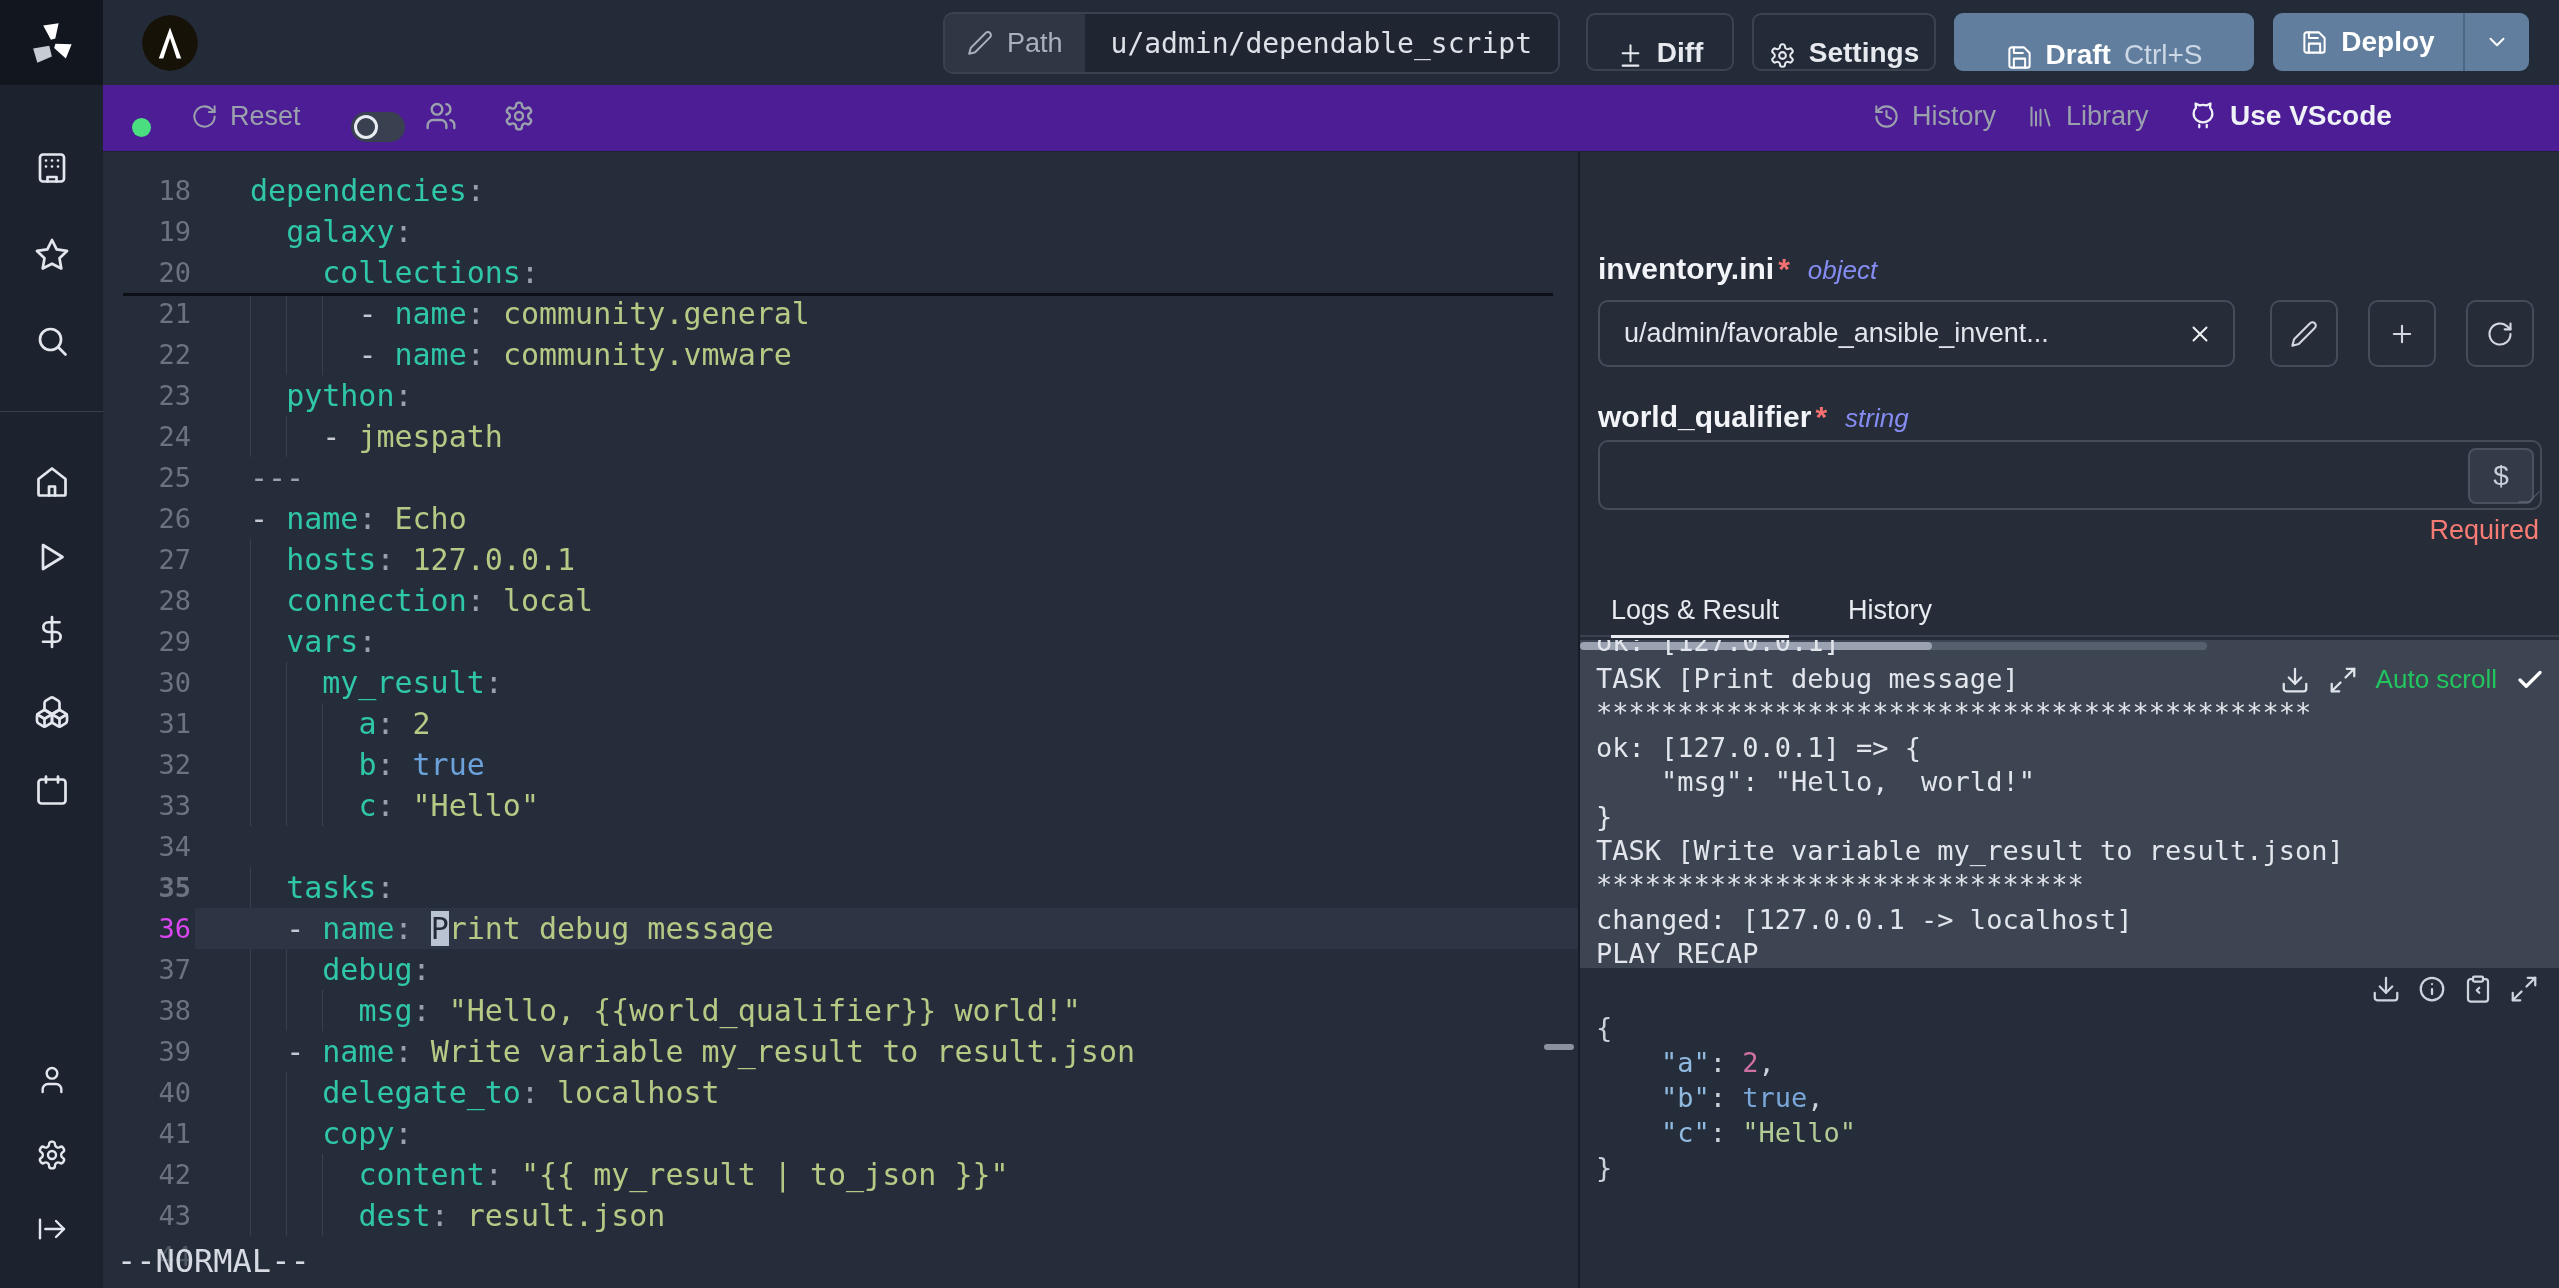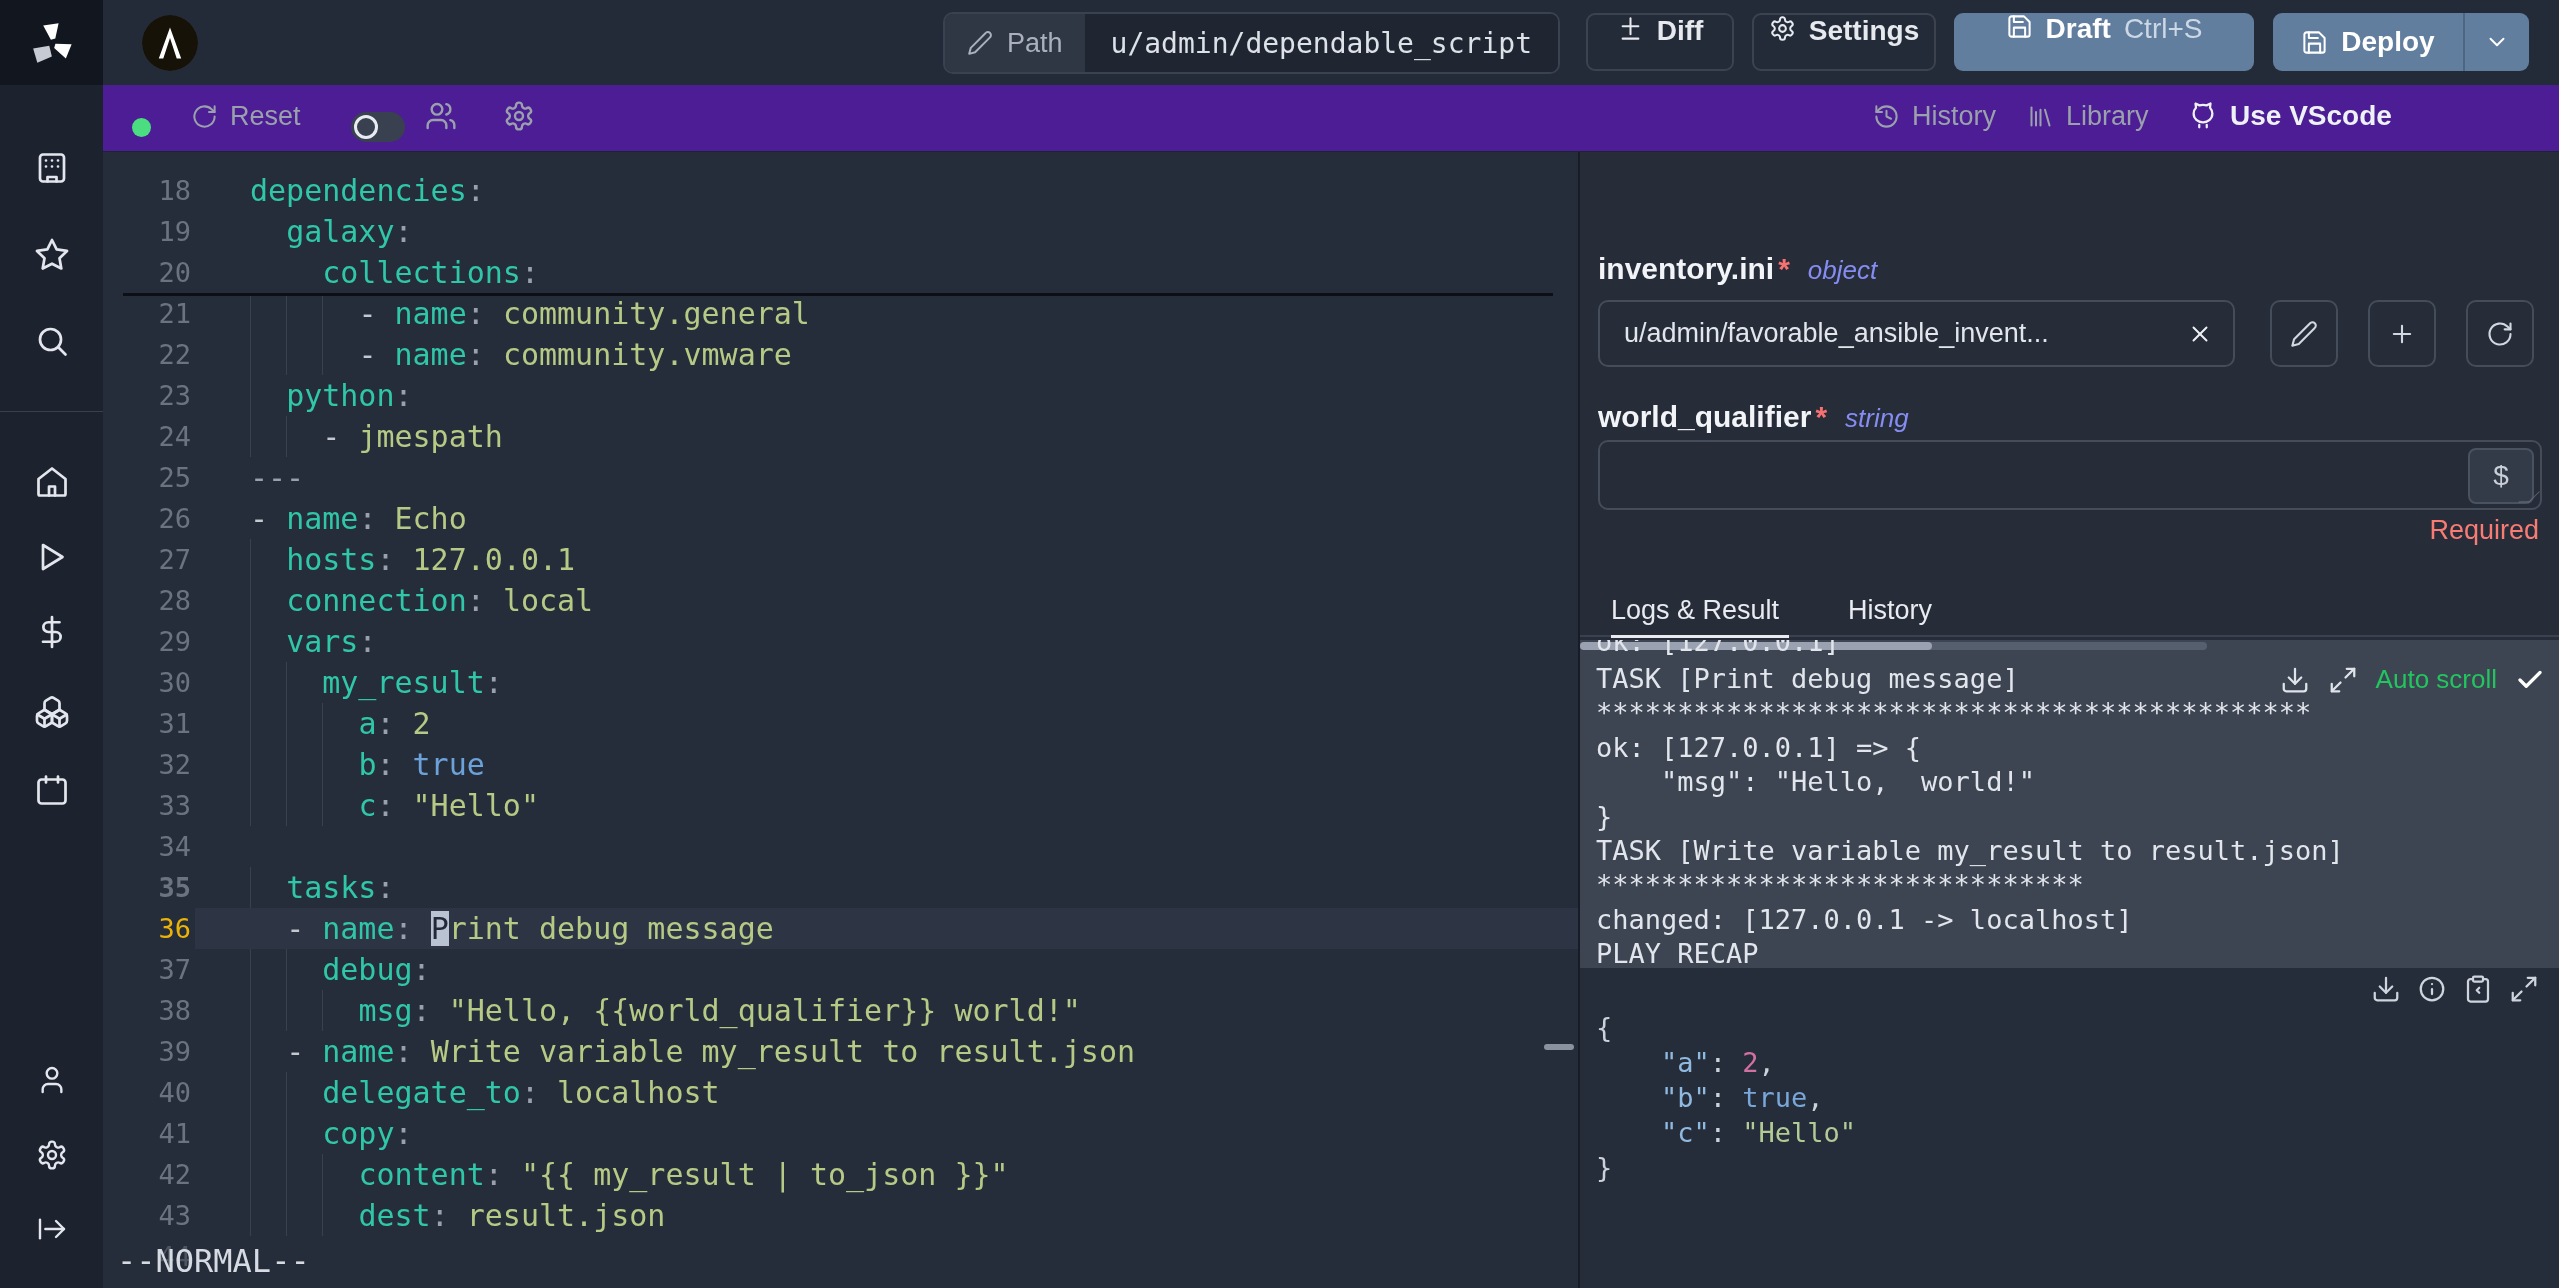--- a/index.html
+++ b/index.html
@@ -19,21 +19,21 @@
   
   .topbar { position:absolute; left:103px; top:0; width:2456px; height:85px; background:#242b38; }
   .avatar { position:absolute; left:39px; top:15px; width:56px; height:56px; border-radius:50%; overflow:hidden; }
   .title-field { position:absolute; left:116px; top:14px; width:660px; height:57px; background:#2a3140; border-radius:9px; display:flex; align-items:center; padding:0 22px; }
   .title-field .t { font-size:30px; font-weight:700; color:#c7cdd8; flex:1; white-space:nowrap; overflow:hidden; }
   .title-field .pencil { width:28px; height:28px; color:#8d94a0; }
   .path-chip { position:absolute; left:840px; top:12px; height:62px; display:flex; border:2px solid #3a4150; border-radius:10px; overflow:hidden; }
   .path-chip .seg1 { background:#303744; display:flex; align-items:center; gap:14px; padding:0 22px; color:#aab0bc; font-size:27px; }
   .path-chip .seg1 .icn { width:26px; height:26px; color:#aab0bc; }
   .path-chip .seg2 { background:#1f2531; display:flex; align-items:center; padding:0 26px; font-size:28px; color:#dde1e8; }
-  .tb-btn { position:absolute; top:13px; height:58px; border:2px solid #3c434f; border-radius:9px; display:flex; align-items:flex-start; justify-content:center; gap:13px; font-size:28px; font-weight:600; color:#e6e9ee; background:transparent; cursor:pointer; }
+  .tb-btn { position:absolute; top:13px; height:58px; border:2px solid #3c434f; border-radius:9px; display:flex; align-items:flex-end; justify-content:center; gap:13px; font-size:28px; font-weight:600; color:#e6e9ee; background:transparent; cursor:pointer; }
   .tb-btn .icn { width:27px; height:27px; color:#e6e9ee; }
   .tb-btn.filled { background:#627e9e; border:none; color:#ffffff; }
   .tb-btn.filled .icn { color:#ffffff; }
   .shortcut { font-weight:400; color:#aeb6c2; }
   .tb-btn.filled .shortcut { color:#cdd8e6; }
   .deploy-split { position:absolute; top:13px; left:2170px; height:58px; display:flex; border-radius:9px; overflow:hidden; }
   .deploy-main { width:190px; background:#627e9e; display:flex; align-items:center; justify-content:center; gap:13px; font-size:28px; font-weight:600; color:#fff; cursor:pointer; }
   .deploy-main .icn { width:27px; height:27px; color:#fff; }
   .deploy-chev { width:66px; background:#627e9e; border-left:2px solid #4c6684; display:flex; align-items:center; justify-content:center; cursor:pointer; }
   .deploy-chev .icn { width:26px; height:26px; color:#fff; }
@@ -44,21 +44,21 @@
   .tool-item { position:absolute; display:flex; align-items:center; gap:12px; color:#9aa1ad; font-size:27px; cursor:pointer; }
   .tool-item .icn { width:27px; height:27px; }
   .toggle { position:absolute; left:248px; top:27px; width:54px; height:30px; border-radius:15px; background:#394150; cursor:pointer; }
   .toggle .knob { position:absolute; left:3px; top:3px; width:24px; height:24px; border-radius:50%; border:3px solid #e8ecf2; }
   .vscode-item { color:#eef1f5; font-weight:700; font-size:28px; }
   .vscode-item .icn { width:30px; height:30px; color:#eef1f5; }
 
   
   .editor { position:absolute; left:103px; top:152px; width:1475px; height:1136px; background:#262d3a; overflow:hidden; }
   .lnum { position:absolute; left:0; width:88px; text-align:right; font-family:"DejaVu Sans Mono",monospace; font-size:27px; line-height:41px; height:41px; color:#6c7380; }
-  .lnum.active { color:#eab308; }
+  .lnum.active { color:#d946ef; }
   .lnum.faint { color:#4d5560; }
   .cline { position:absolute; left:147px; right:0; height:41px; line-height:41px; font-family:"DejaVu Sans Mono",monospace; font-size:30px; white-space:pre; }
   .curline-bg { position:absolute; left:92px; right:0; height:41px; background:#2d3444; }
   .guide { position:absolute; top:0; width:1px; height:41px; background:#3a414e; }
   .tk-k{color:#2fc7a8} .tk-p{color:#9aa1ad} .tk-v{color:#b7ca85} .tk-b{color:#6ca2da} .tk-d{color:#c3c8d1} .tk-w{color:#c3c8d1}
   .tk-c{background:#b9c3d1;color:#23293a}
   .sticky-divider { position:absolute; left:20px; top:141px; width:1430px; height:3px; background:#0c1016; }
   .scroll-dash { position:absolute; left:1441px; top:892px; width:30px; height:6px; border-radius:3px; background:#8a92a0; }
   .vim-status { position:absolute; left:14px; top:1090px; font-family:"DejaVu Sans Mono",monospace; font-size:32px; color:#d6dae2; }
 

